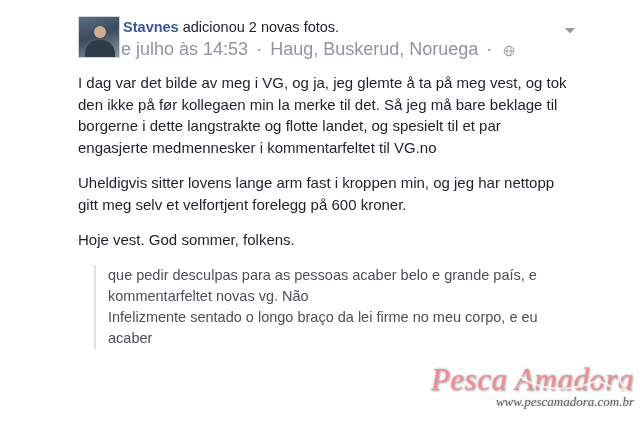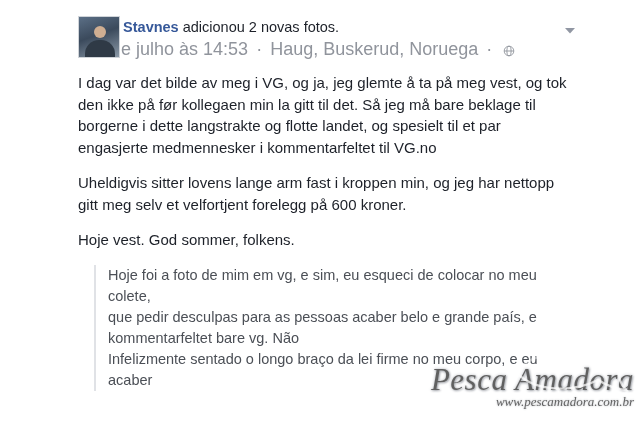--- a/index.html
+++ b/index.html
@@ -124,21 +124,21 @@
     bottom: 18px;
     width: 310px;
     text-align: right;
     pointer-events: none;
     opacity: 0.62;
   }
   .wm-title {
     font-family: "Liberation Serif", serif;
     font-style: italic;
     font-size: 31px;
-    color: #000000;
+    color: #ef4444;
     text-shadow: 0 0 3px rgba(120,125,135,0.95), 1px 1px 2px rgba(90,95,105,0.8);
     letter-spacing: 0.5px;
     line-height: 32px;
     white-space: nowrap;
   }
   .wm-sub {
     font-family: "Liberation Serif", serif;
     font-style: italic;
     font-size: 13px;
     color: #000000;
@@ -186,28 +186,27 @@
       </div>
     </div>
     <div class="chevron-menu">
       <svg viewBox="0 0 16 16" width="16" height="16" fill="#9197a3">
         <polygon points="3,6 13,6 8,11.5"></polygon>
       </svg>
     </div>
   </div>
 
   <div class="post-body">
-    <p class="para">I dag var det bilde av meg i VG, og ja, jeg glemte å ta på meg vest, og tok den ikke på før kollegaen min la gitt til det. Så jeg må bare beklage til borgerne i dette langstrakte og flotte landet, og spesielt til et par engasjerte medmennesker i kommentarfeltet til VG.no</p>
+    <p class="para">I dag var det bilde av meg i VG, og ja, jeg glemte å ta på meg vest, og tok den ikke på før kollegaen min la merke til det. Så jeg må bare beklage til borgerne i dette langstrakte og flotte landet, og spesielt til et par engasjerte medmennesker i kommentarfeltet til VG.no</p>
     <p class="para">Uheldigvis sitter lovens lange arm fast i kroppen min, og jeg har nettopp gitt meg selv et velfortjent forelegg på 600 kroner.</p>
     <p class="para">Hoje vest. God sommer, folkens.</p>
 
     <div class="translation">
-      <div class="tline">Hoje foi a foto de mim em vg, e sim, eu esqueci de colocar no meu colete,</div>
       <div class="tline">que pedir desculpas para as pessoas acaber belo e grande país, e</div>
-      <div class="tline">kommentarfeltet bare vg. Não</div>
+      <div class="tline">kommentarfeltet novas vg. Não</div>
       <div class="tline">Infelizmente sentado o longo braço da lei firme no meu corpo, e eu acaber</div>
 
     </div>
   </div>
 
   <div class="watermark">
     <svg class="wm-fish" viewBox="0 0 120 56">
       <path d="M4 30 C22 8, 60 6, 86 20 C94 14, 104 10, 114 9 C108 17, 106 24, 107 29 C106 34, 108 41, 114 48 C104 47, 94 43, 86 38 C60 51, 22 50, 4 30 Z" fill="none" stroke="#ffffff" stroke-width="2.4" opacity="0.95"></path>
       <circle cx="24" cy="26" r="3" fill="#ffffff" opacity="0.95"></circle>
       <path d="M40 20 C55 16, 72 18, 84 26" fill="none" stroke="#ffffff" stroke-width="1.6" opacity="0.8"></path>

